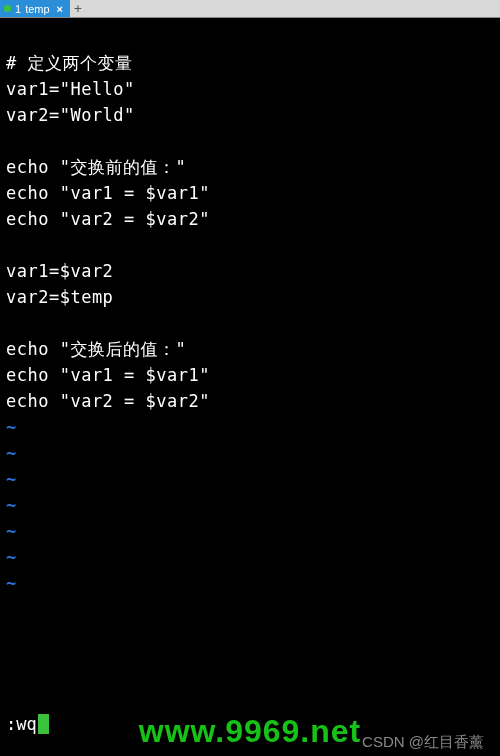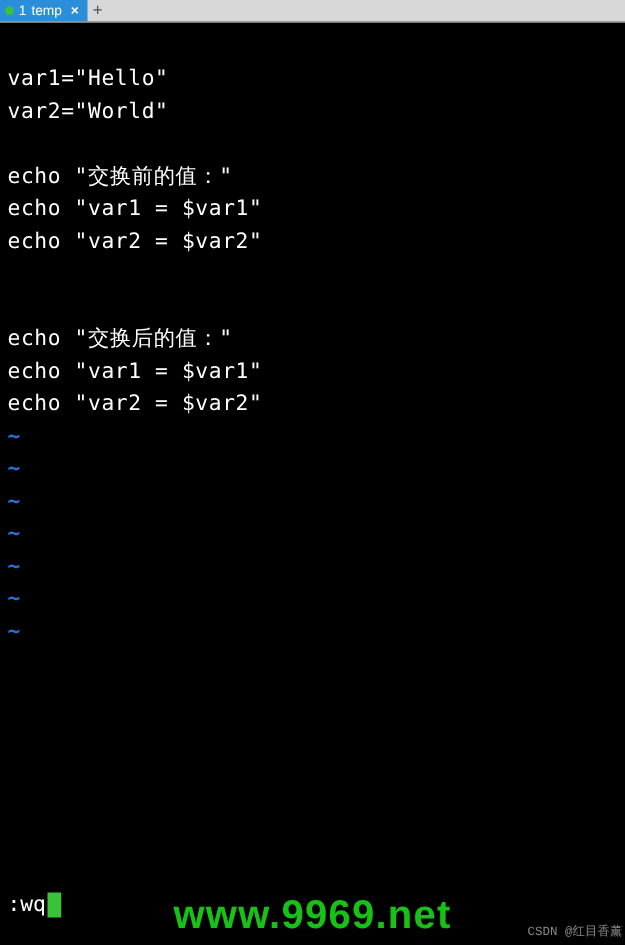--- a/index.html
+++ b/index.html
@@ -9,44 +9,47 @@
 .tab.active{background:#2a8fd8;color:#fff}
 .dot{width:7px;height:7px;border-radius:50%;background:#3ac23a;display:inline-block}
 .tab-x{font-weight:bold;padding:0 3px;cursor:pointer}
 .tab-plus{width:16px;display:flex;align-items:center;justify-content:center;color:#555;font-size:13px;cursor:pointer}
 .editor{padding:6px 6px 0 6px;color:#fff;letter-spacing:0.5px}
 .ln{white-space:pre;line-height:26px;min-height:26px}
 .tilde{color:#2a6fd8;font-weight:bold}
 .cmdline{position:absolute;bottom:22px;left:6px;color:#fff;display:flex;align-items:flex-end}
 .cursor{display:inline-block;width:11px;height:20px;background:#3ac23a;margin-left:1px}
 .wm{position:absolute;bottom:6px;width:100%;text-align:center;color:#17c217;font-size:32px;font-weight:bold;font-family:Arial,sans-serif;letter-spacing:1px;pointer-events:none}
-.credit{position:absolute;bottom:4px;right:2px;color:#888;font-size:10px;font-family:Liberation Mono, monospace}
+.credit{position:absolute;bottom:4px;right:16px;color:#888;font-size:15px;font-family:Liberation Sans, sans-serif}
 </style>
 </head>
 <body>
 
 <div class="tabbar">
   <div class="tab active">
     <span class="dot"></span>
     <span>1</span>
     <span>temp</span>
     <span class="tab-x">×</span>
   </div>
   <div class="tab-plus">+</div>
 </div>
 
 <div class="editor" id="editor">
     <div class="ln"></div>
+    <div class="ln"># 定义两个变量</div>
     <div class="ln">var1="Hello"</div>
     <div class="ln">var2="World"</div>
     <div class="ln"></div>
     <div class="ln">echo "交换前的值："</div>
     <div class="ln">echo "var1 = $var1"</div>
     <div class="ln">echo "var2 = $var2"</div>
     <div class="ln"></div>
+    <div class="ln">var1=$var2</div>
+    <div class="ln">var2=$temp</div>
     <div class="ln"></div>
     <div class="ln">echo "交换后的值："</div>
     <div class="ln">echo "var1 = $var1"</div>
     <div class="ln">echo "var2 = $var2"</div>
     <div class="ln tilde">~</div>
     <div class="ln tilde">~</div>
     <div class="ln tilde">~</div>
     <div class="ln tilde">~</div>
     <div class="ln tilde">~</div>
     <div class="ln tilde">~</div>

